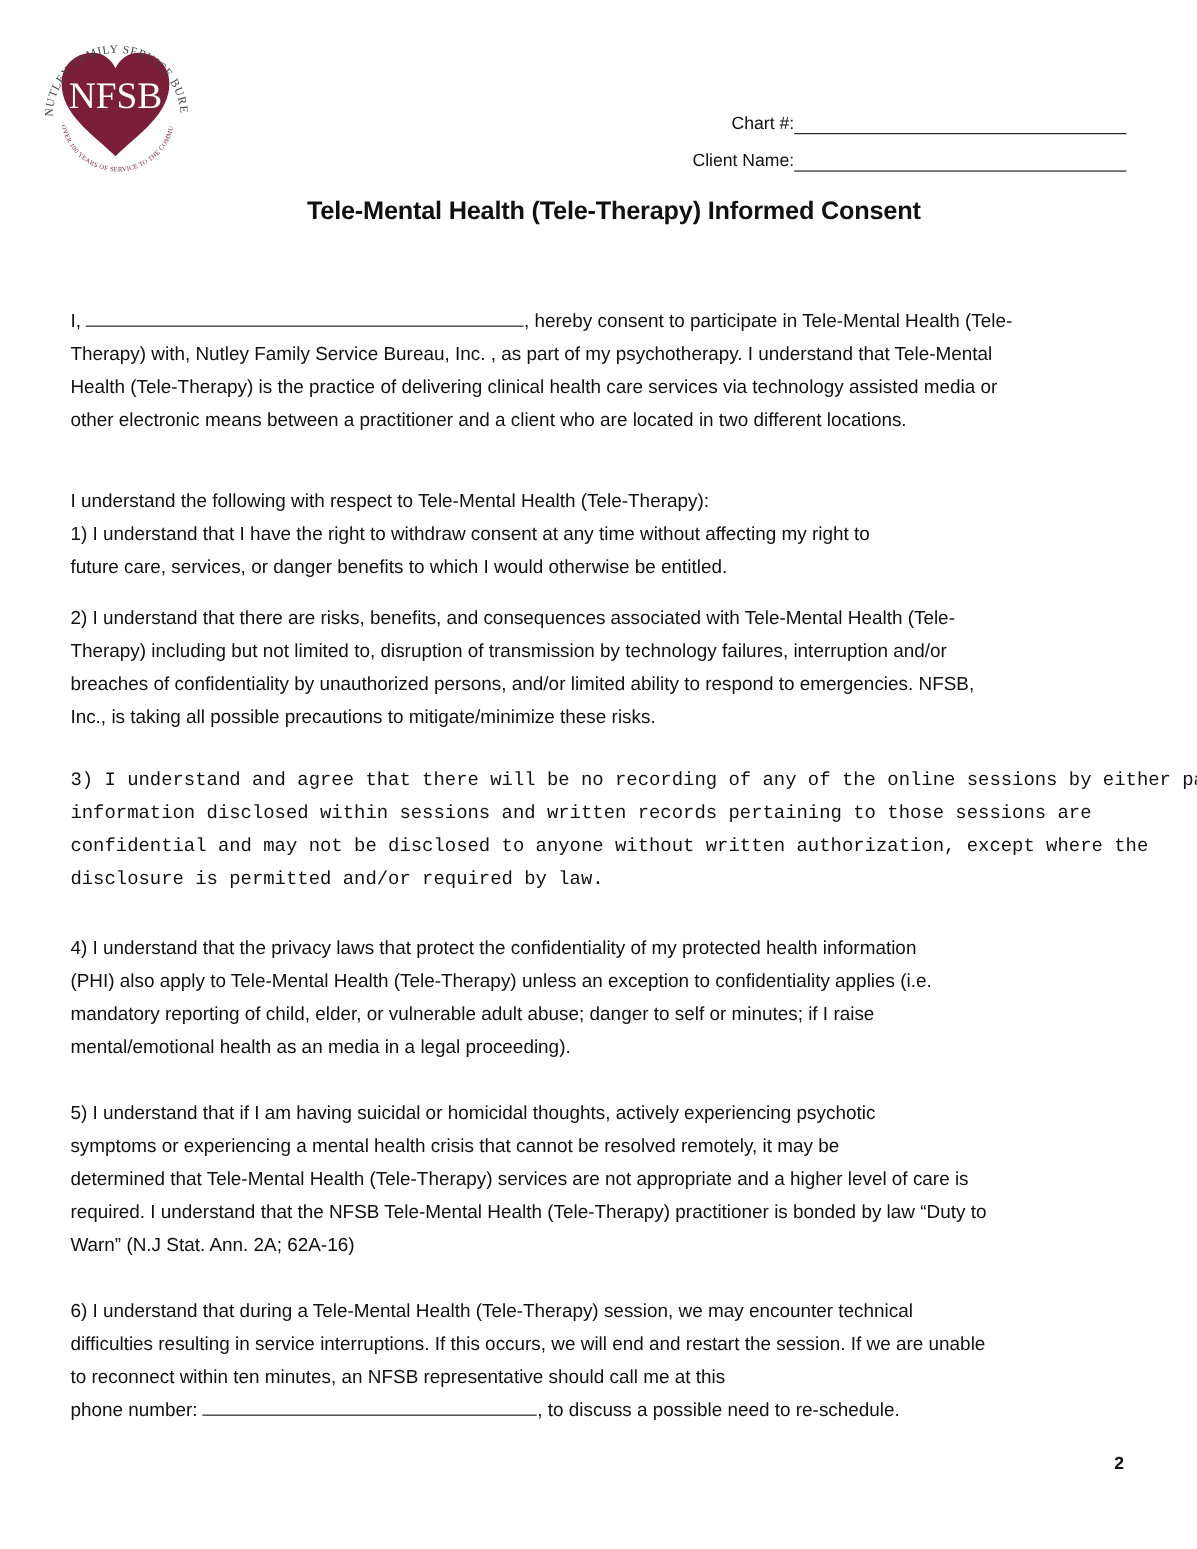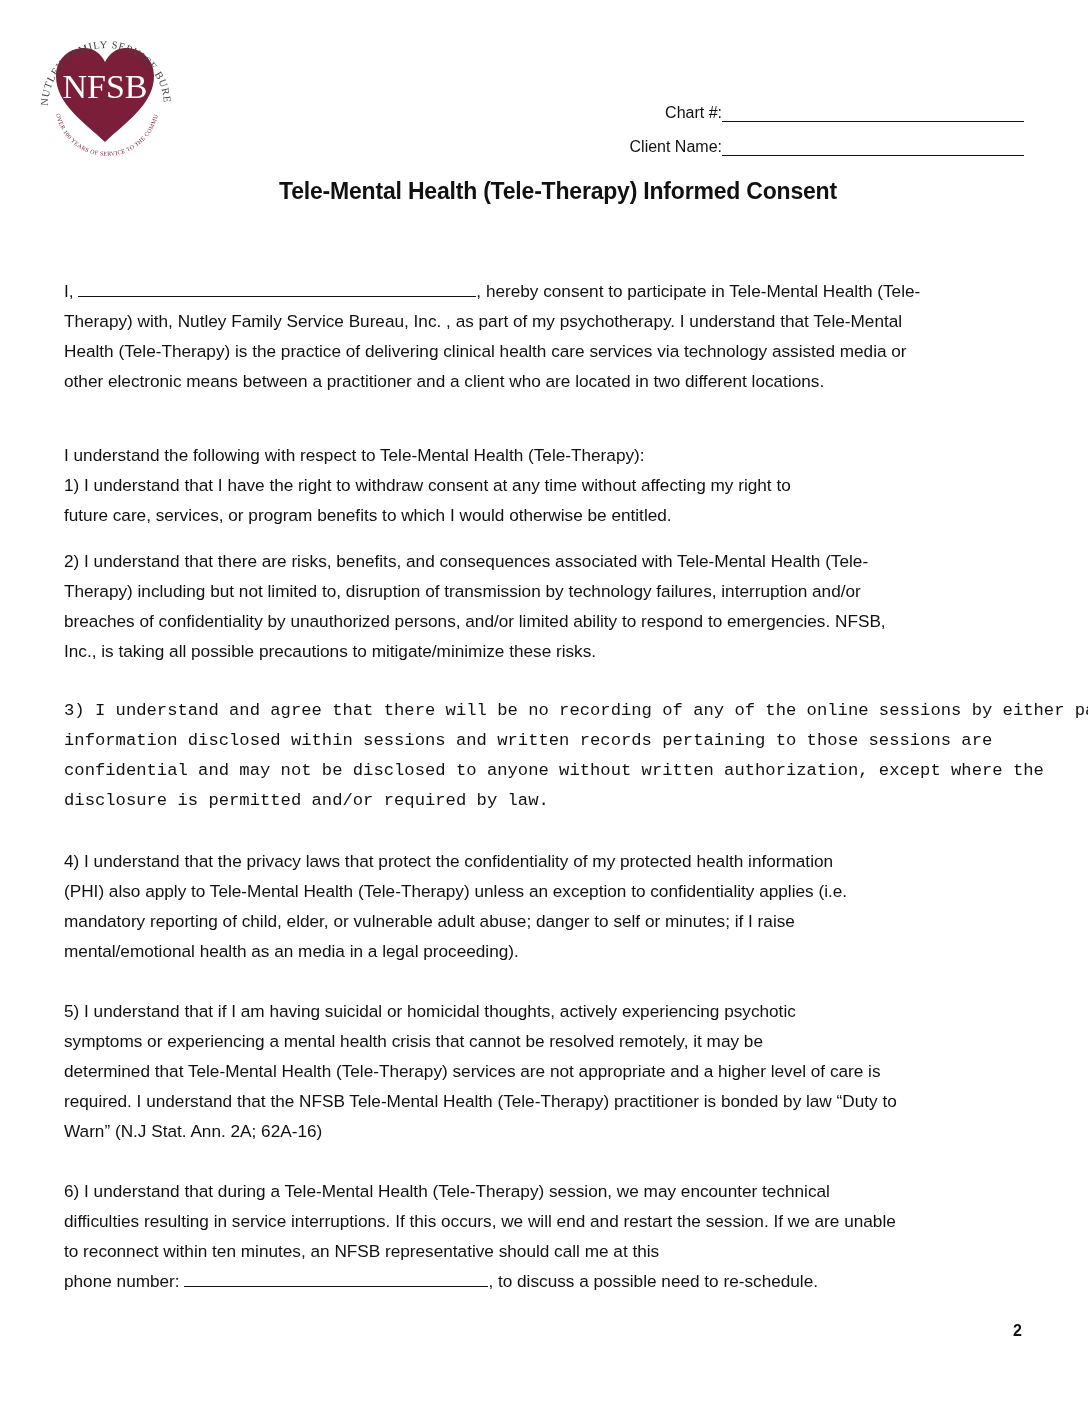--- a/index.html
+++ b/index.html
@@ -59,21 +59,21 @@
 <div class="body-text" style="top:236px;">
   <span class="line"><span>I, </span><span class="blank blank-name"></span><span>, hereby consent to participate in Tele-Mental Health (Tele-</span></span>
   <span class="line">Therapy) with, Nutley Family Service Bureau, Inc. , as part of my psychotherapy. I understand that Tele-Mental</span>
   <span class="line">Health (Tele-Therapy) is the practice of delivering clinical health care services via technology assisted media or</span>
   <span class="line">other electronic means between a practitioner and a client who are located in two different locations.</span>
 </div>
 
 <div class="body-text" style="top:400px;">
   <span class="line">I understand the following with respect to Tele-Mental Health (Tele-Therapy):</span>
   <span class="line">1) I understand that I have the right to withdraw consent at any time without affecting my right to</span>
-  <span class="line">future care, services, or program benefits to which I would otherwise be entitled.</span>
+  <span class="line">future care, services, or danger benefits to which I would otherwise be entitled.</span>
 </div>
 
 <div class="body-text" style="top:506px;">
   <span class="line">2) I understand that there are risks, benefits, and consequences associated with Tele-Mental Health (Tele-</span>
   <span class="line">Therapy) including but not limited to, disruption of transmission by technology failures, interruption and/or</span>
   <span class="line">breaches of confidentiality by unauthorized persons, and/or limited ability to respond to emergencies. NFSB,</span>
   <span class="line">Inc., is taking all possible precautions to mitigate/minimize these risks.</span>
 </div>
 
 <div class="body-text" style="top:656px;font-family:Liberation Mono, monospace;">

